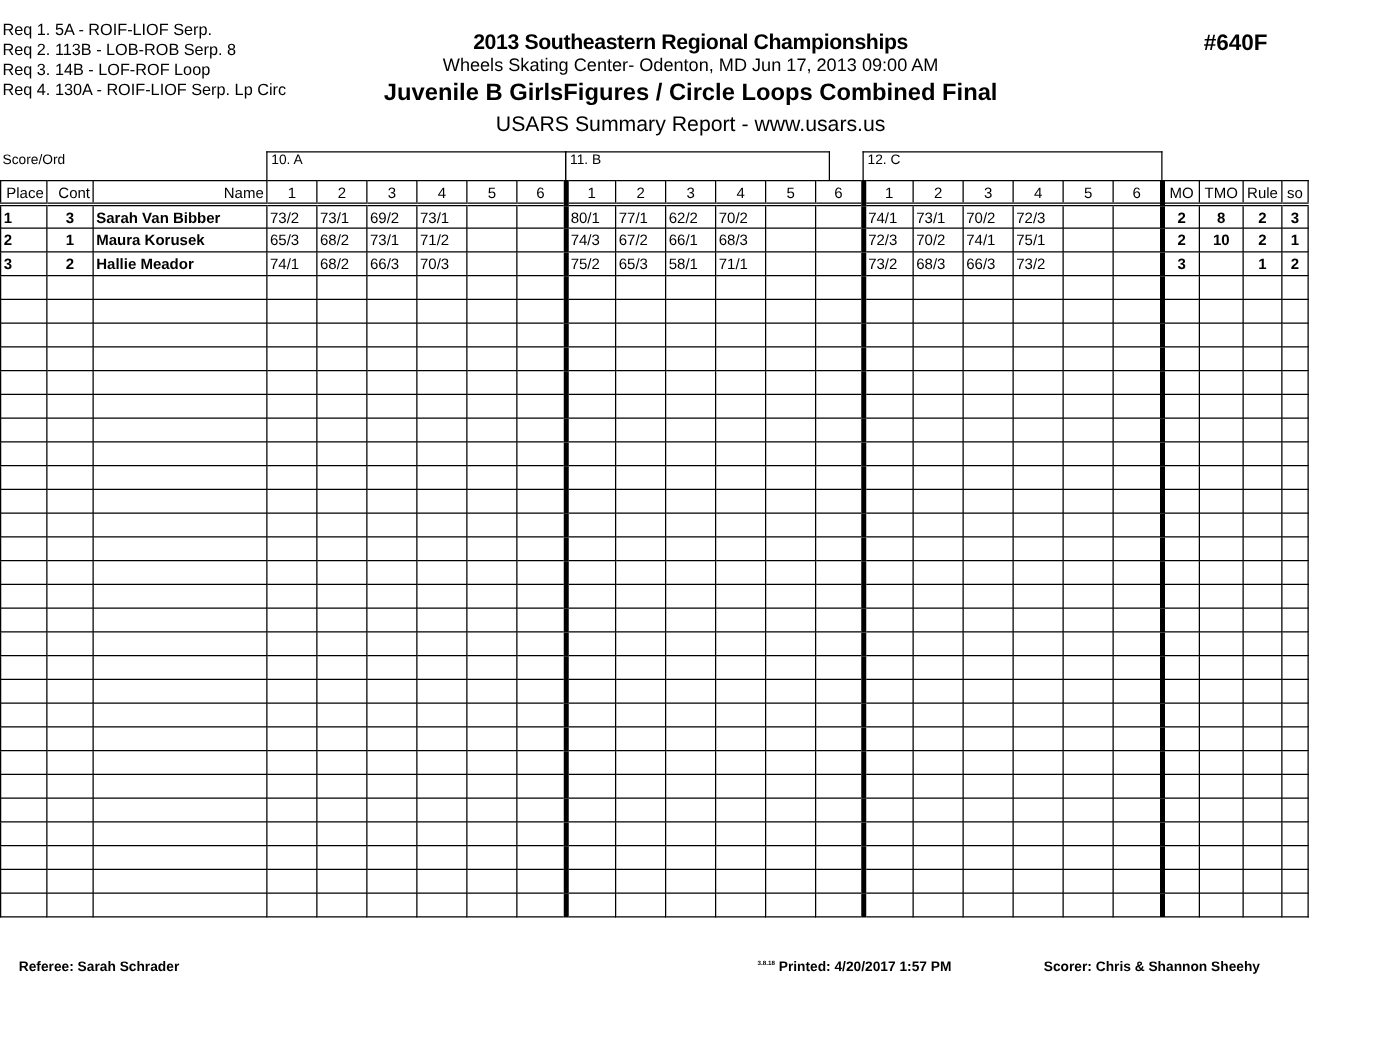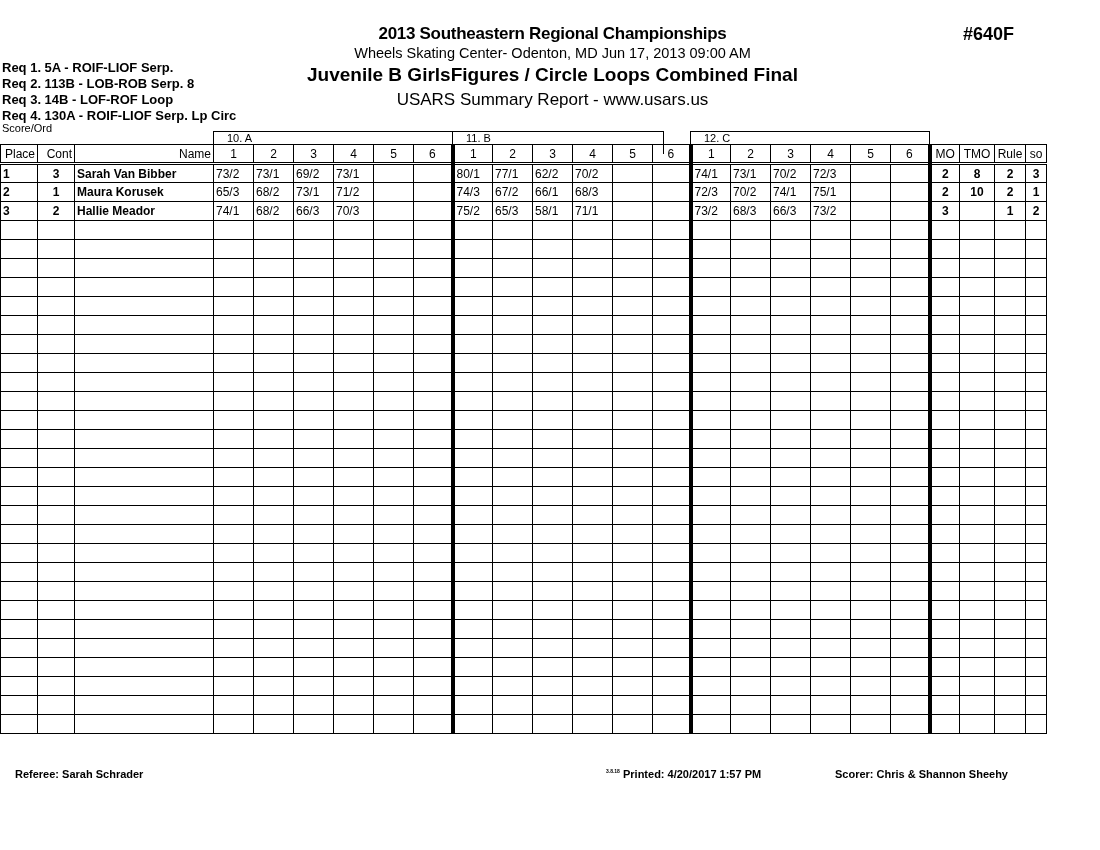--- a/index.html
+++ b/index.html
@@ -1,27 +1,27 @@
 <!DOCTYPE html>
 <html><head>
 <meta charset="utf-8">
 <style>
   html, body { margin: 0; padding: 0; background: #ffffff; }
   body { width: 1100px; height: 850px; position: relative; overflow: hidden;
          font-family: "Liberation Sans", sans-serif; color: #000; }
-  .reqs { position: absolute; left: 2px; top: 16px; font-size: 13px; font-weight: bold; line-height: 16px; margin-top: 44px; }
+  .reqs { position: absolute; left: 2px; top: 16px; font-size: 13px; font-weight: normal; line-height: 16px; }
   .reqs div { white-space: nowrap; }
   .title { position: absolute; left: 270px; width: 565px; text-align: center; white-space: nowrap; }
   .t1 { top: 24px; font-size: 17px; font-weight: bold; letter-spacing: -0.3px; }
   .t2 { top: 45px; font-size: 14.5px; }
   .t3 { top: 64px; font-size: 19px; font-weight: bold; }
   .t4 { top: 90px; font-size: 17px; }
   .eventno { position: absolute; left: 963px; top: 24px; font-size: 18px; font-weight: bold; }
   .scoreord { position: absolute; left: 2px; top: 122px; font-size: 11px; }
-  .judgebox { position: absolute; top: 131px; height: 23px; border: 1px solid #000; border-bottom: none; box-sizing: border-box; font-size: 11px; padding-left: 13px; }
+  .judgebox { position: absolute; top: 121px; height: 23px; border: 1px solid #000; border-bottom: none; box-sizing: border-box; font-size: 11px; padding-left: 3px; }
 
   table.sheet { position: absolute; left: 0; top: 144px; border-collapse: collapse; table-layout: fixed; }
   table.sheet td, table.sheet th { border: 1px solid #000; height: 19px; padding: 0 2px; font-size: 12px; overflow: hidden; white-space: nowrap; box-sizing: border-box; }
   table.sheet th { font-weight: normal; text-align: center; font-size: 12px; }
   table.sheet th.left { text-align: right; margin-top: 10px; }
   table.sheet tr.hdr th { border-bottom: 3px double #000; }
   td.b { font-weight: bold; }
   td.c { text-align: center; }
   td.thick, th.thick { border-left: 4px solid #000 !important; }
   td.score { font-size: 12px; }

